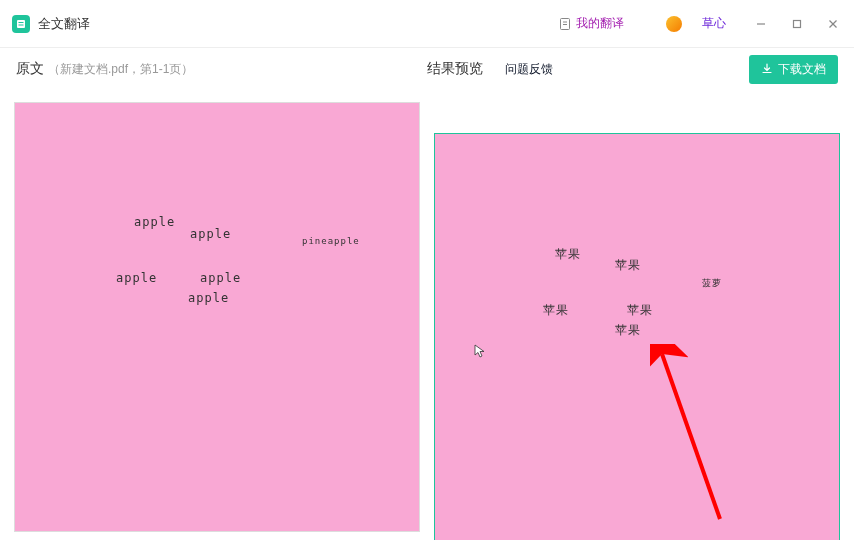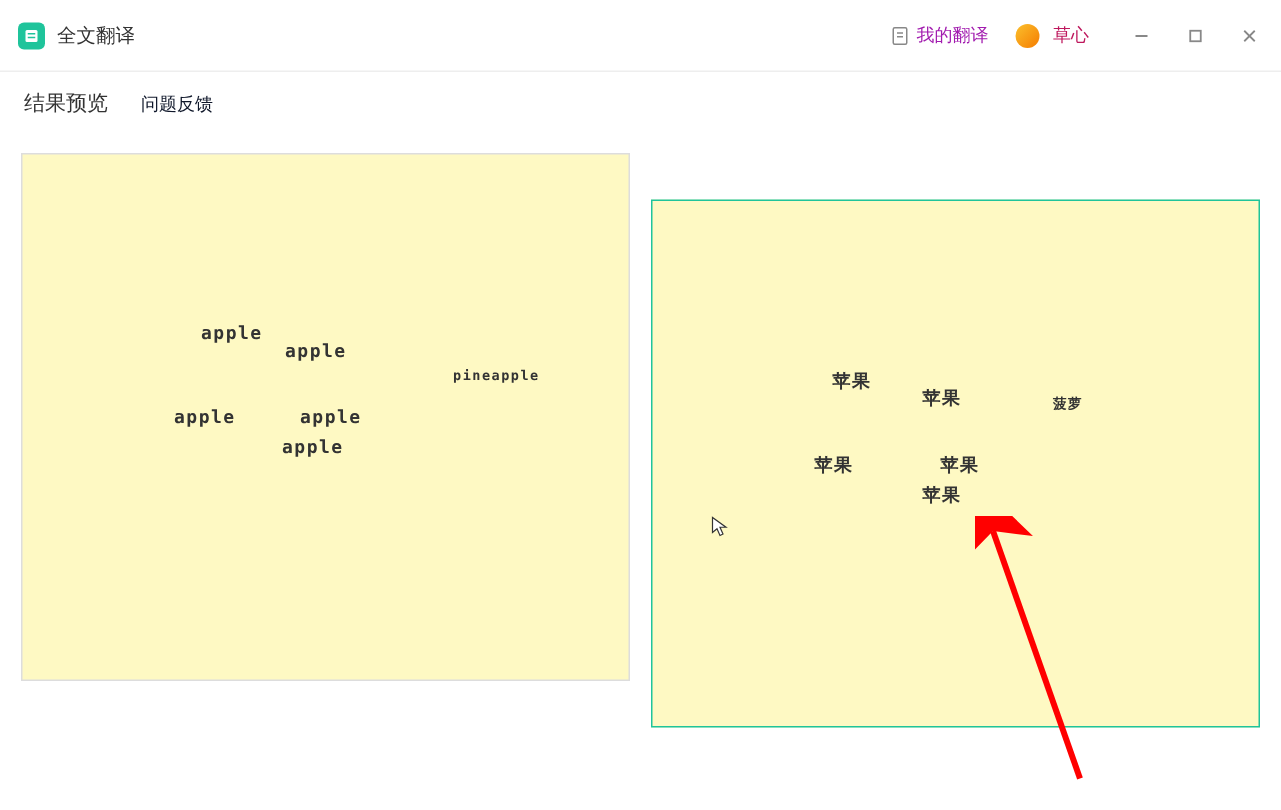--- a/index.html
+++ b/index.html
@@ -26,21 +26,21 @@
       display: flex;
       align-items: center;
       justify-content: center;
       margin-right: 8px;
     }
     .app-logo svg { width: 10px; height: 10px; }
     .app-title { font-size: 13px; color: #333; font-weight: 500; }
     .title-spacer { flex: 1; }
     .title-right { display: flex; align-items: center; gap: 18px; }
     .my-trans { display: flex; align-items: center; gap: 4px; font-size: 12px; color: #a21caf; cursor: pointer;}
-    .user-block { display: flex; align-items: center; gap: 9px; font-size: 12px; color: #be185d; cursor: pointer;}
+    .user-block { display: flex; align-items: center; gap: 20px; font-size: 12px; color: #6d28d9; cursor: pointer; margin-left: 24px;}
     .user-avatar {
       width: 16px; height: 16px; border-radius: 50%;
       background: linear-gradient(135deg,#fbc02d,#f57c00);
     }
     .win-btns { display: flex; align-items: center; gap: 18px; margin-left: 8px; }
     .win-btn { width: 18px; height: 18px; display:flex; align-items:center; justify-content:center; color:#888; cursor:pointer;}
     .header-row {
       height: 42px;
       display: flex;
       align-items: center;
@@ -66,25 +66,24 @@
       cursor: pointer;
       border: none;
     }
     .content {
       display: flex;
       padding: 12px 14px;
       gap: 14px;
     }
     .panel {
       flex: 1;
-      height: 352px;
+      height: 430px;
       border: 1px solid #ddd;
-      background: #fef9c3;
+      background: #f9a8d4;
       position: relative;
-      font-weight: bold;
     }
     .panel.preview { border: 1.5px solid #1fc49b; margin-top: 31px; }
     .word {
       position: absolute;
       font-family: "SimSun", monospace;
       font-size: 12px;
       color: #333;
       letter-spacing: 1px;
     }
     .small { font-size: 9px; }
@@ -140,39 +139,49 @@
         <svg width="12" height="12" viewBox="0 0 12 12">
             <line x1="2.5" y1="2.5" x2="9.5" y2="9.5" stroke="#888" stroke-width="1.2"></line>
             <line x1="9.5" y1="2.5" x2="2.5" y2="9.5" stroke="#888" stroke-width="1.2"></line>
           </svg>
       </div>
     </div>
   </div>
 </div>
 
 <div class="header-row">
+  <div class="header-left">
+    <span class="sec-title">原文</span>
+    <span class="sec-sub">（新建文档.pdf，第1-1页）</span>
+  </div>
   <div class="header-right">
     <span class="sec-title">结果预览</span>
     <span class="feedback">问题反馈</span>
+    <button class="download-btn">
+      <svg width="12" height="12" viewBox="0 0 12 12">
+          <path d="M6 1 L6 7 M3.5 5 L6 7.5 L8.5 5 M2 9.5 L10 9.5" stroke="#fff" stroke-width="1.2" fill="none" stroke-linecap="round"></path>
+        </svg>
+      <span>下载文档</span>
+    </button>
   </div>
 </div>
 
 <div class="content">
   <div class="panel">
     <span class="word" style="left:119px; top:112px;">apple</span>
     <span class="word" style="left:175px; top:124px;">apple</span>
-    <span class="word small" style="left:249px; top:143px;padding-left:38px;">pineapple</span>
+    <span class="word small" style="left:249px; top:133px;padding-left:38px;">pineapple</span>
     <span class="word" style="left:101px; top:168px;">apple</span>
     <span class="word" style="left:185px; top:168px;">apple</span>
     <span class="word" style="left:173px; top:188px;">apple</span>
   </div>
   <div class="panel preview">
     <span class="word" style="left:120px; top:112px;">苹果</span>
     <span class="word" style="left:180px; top:123px;">苹果</span>
-    <span class="word small" style="left:267px; top:129px;">菠萝</span>
+    <span class="word small" style="left:267px; top:143px;">菠萝</span>
     <span class="word" style="left:108px; top:168px;">苹果</span>
     <span class="word" style="left:192px; top:168px;">苹果</span>
     <span class="word" style="left:180px; top:188px;">苹果</span>
 
     <svg class="arrow" style="left:215px; top:210px;" width="80" height="180" viewBox="0 0 80 180">
       <defs>
         <marker id="arrhd" markerWidth="12" markerHeight="12" refX="3" refY="6" orient="auto">
           <path d="M0,0 L12,6 L0,12 L3,6 Z" fill="#ff0000"></path>
         </marker>
       </defs>

